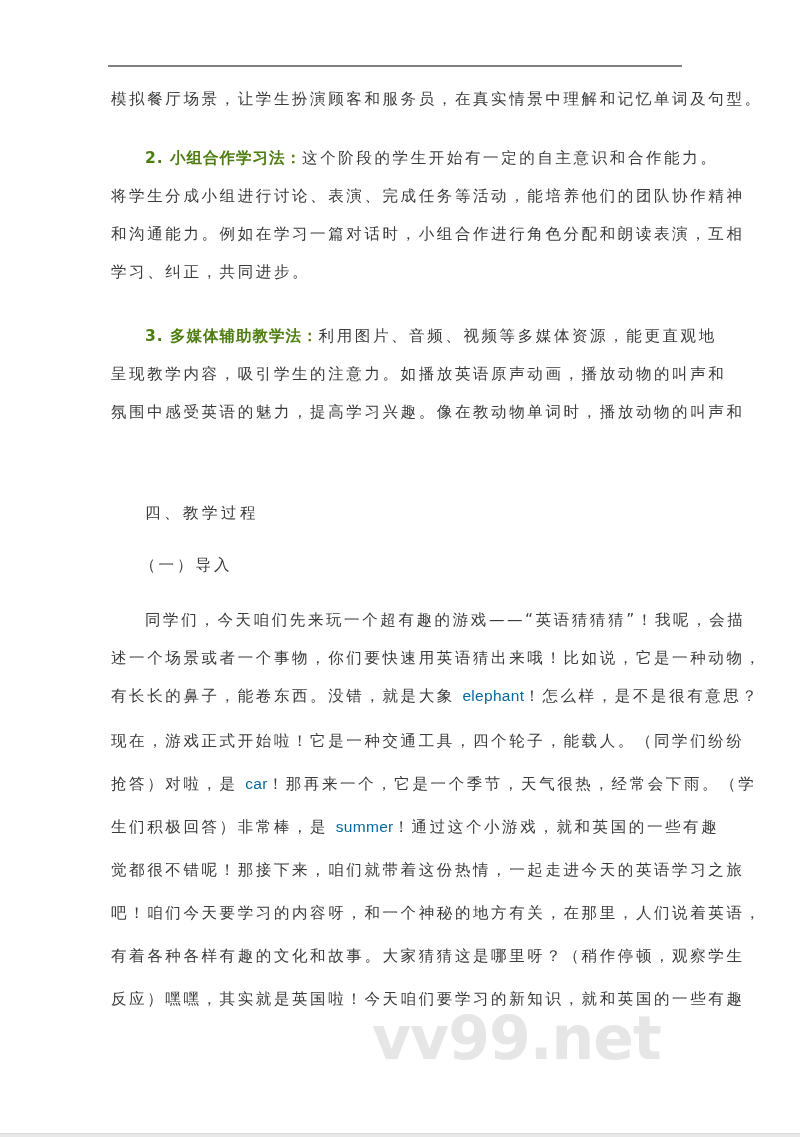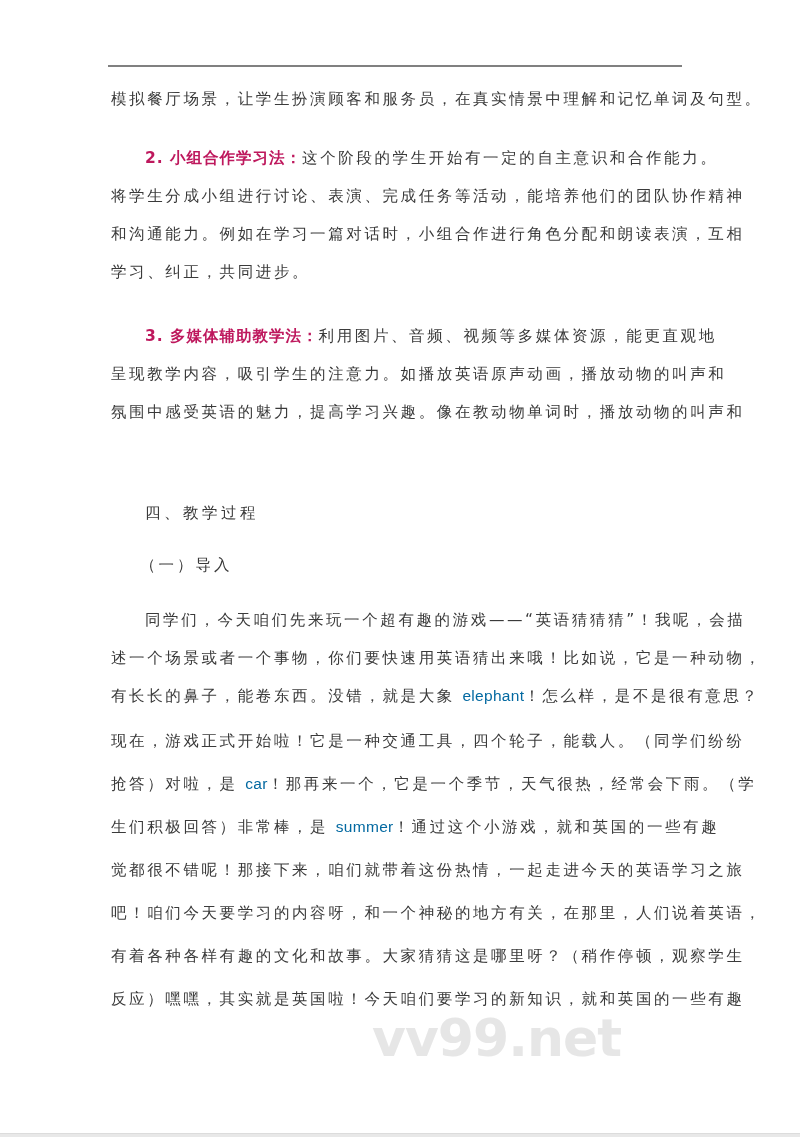--- a/index.html
+++ b/index.html
@@ -28,27 +28,27 @@
     width: 580px;
     font-size: 15.5px;
     letter-spacing: 2.6px;
     white-space: nowrap;
     color: #3a3a3a;
     line-height: 20px;
   }
   .indent { left: 145px; }
   .heading { left: 145px; letter-spacing: 3.5px; }
   .sub { left: 140px; letter-spacing: 3px; }
-  .num { font-weight: bold; letter-spacing: 1px; color: #be185d; }
+  .num { font-weight: bold; letter-spacing: 1px; color: #4d7c0f; }
   .en { font-family: "Liberation Sans", sans-serif; letter-spacing: 0.3px; color: #0369a1; font-weight: 500; }
   .watermark {
     position: absolute; left: 372px; top: 998px;
     font-family: "DejaVu Sans", sans-serif;
     font-weight: bold;
-    font-size: 52px;
+    font-size: 60px;
     color: rgba(200,200,200,0.45);
     letter-spacing: -1px;
     line-height: 80px;
     pointer-events: none;
   }
 </style>
 </head>
 <body>
 
 <div class="page">

